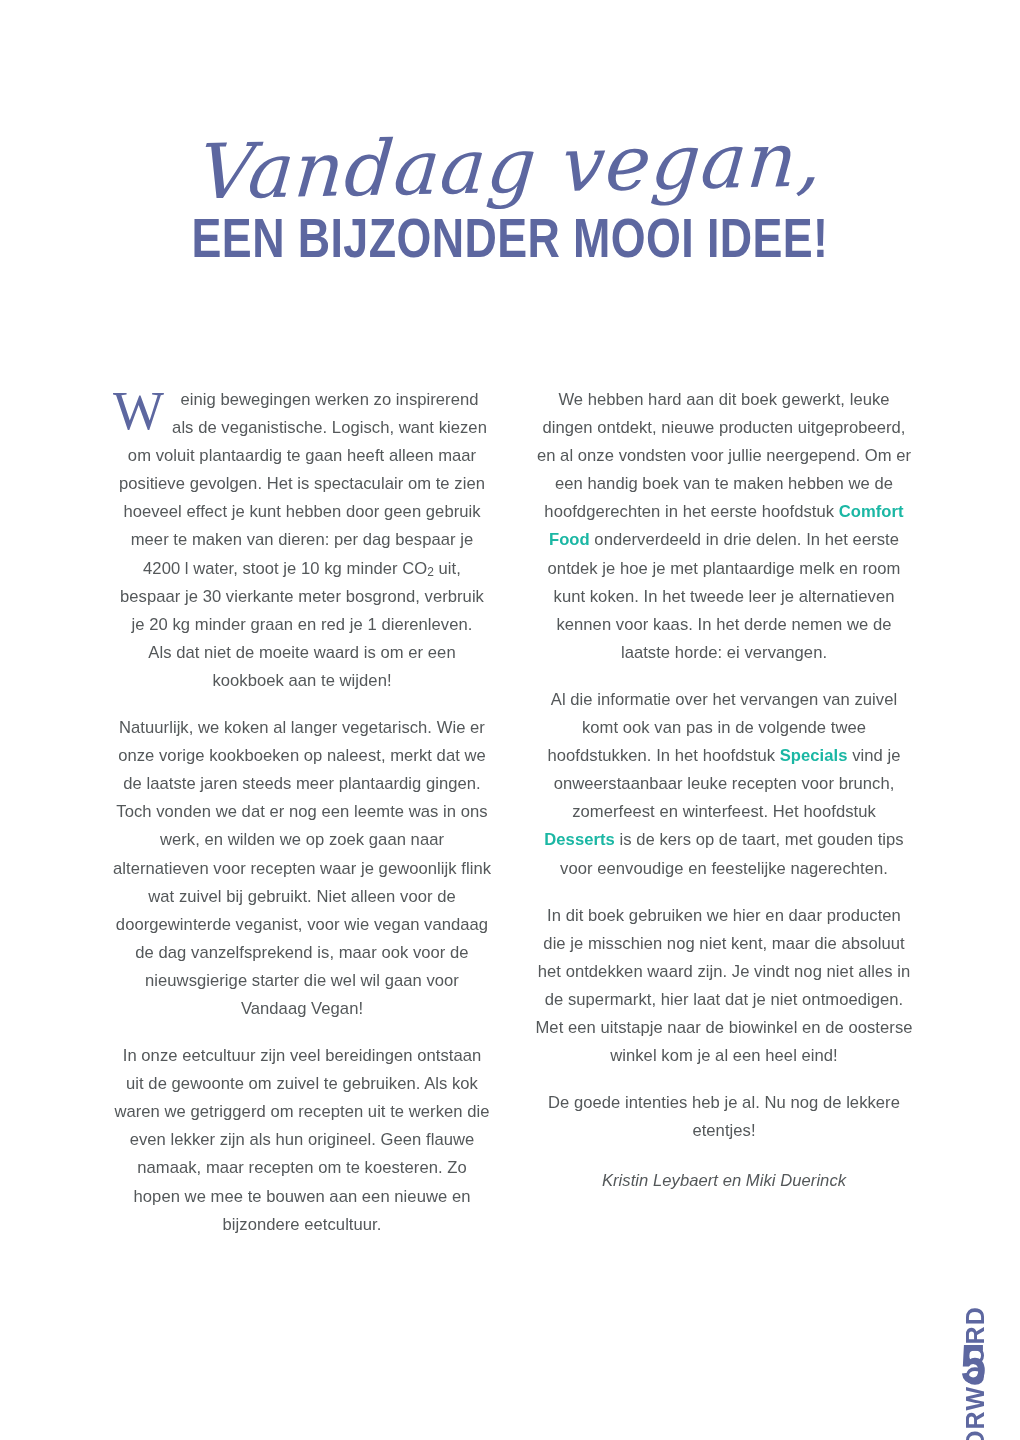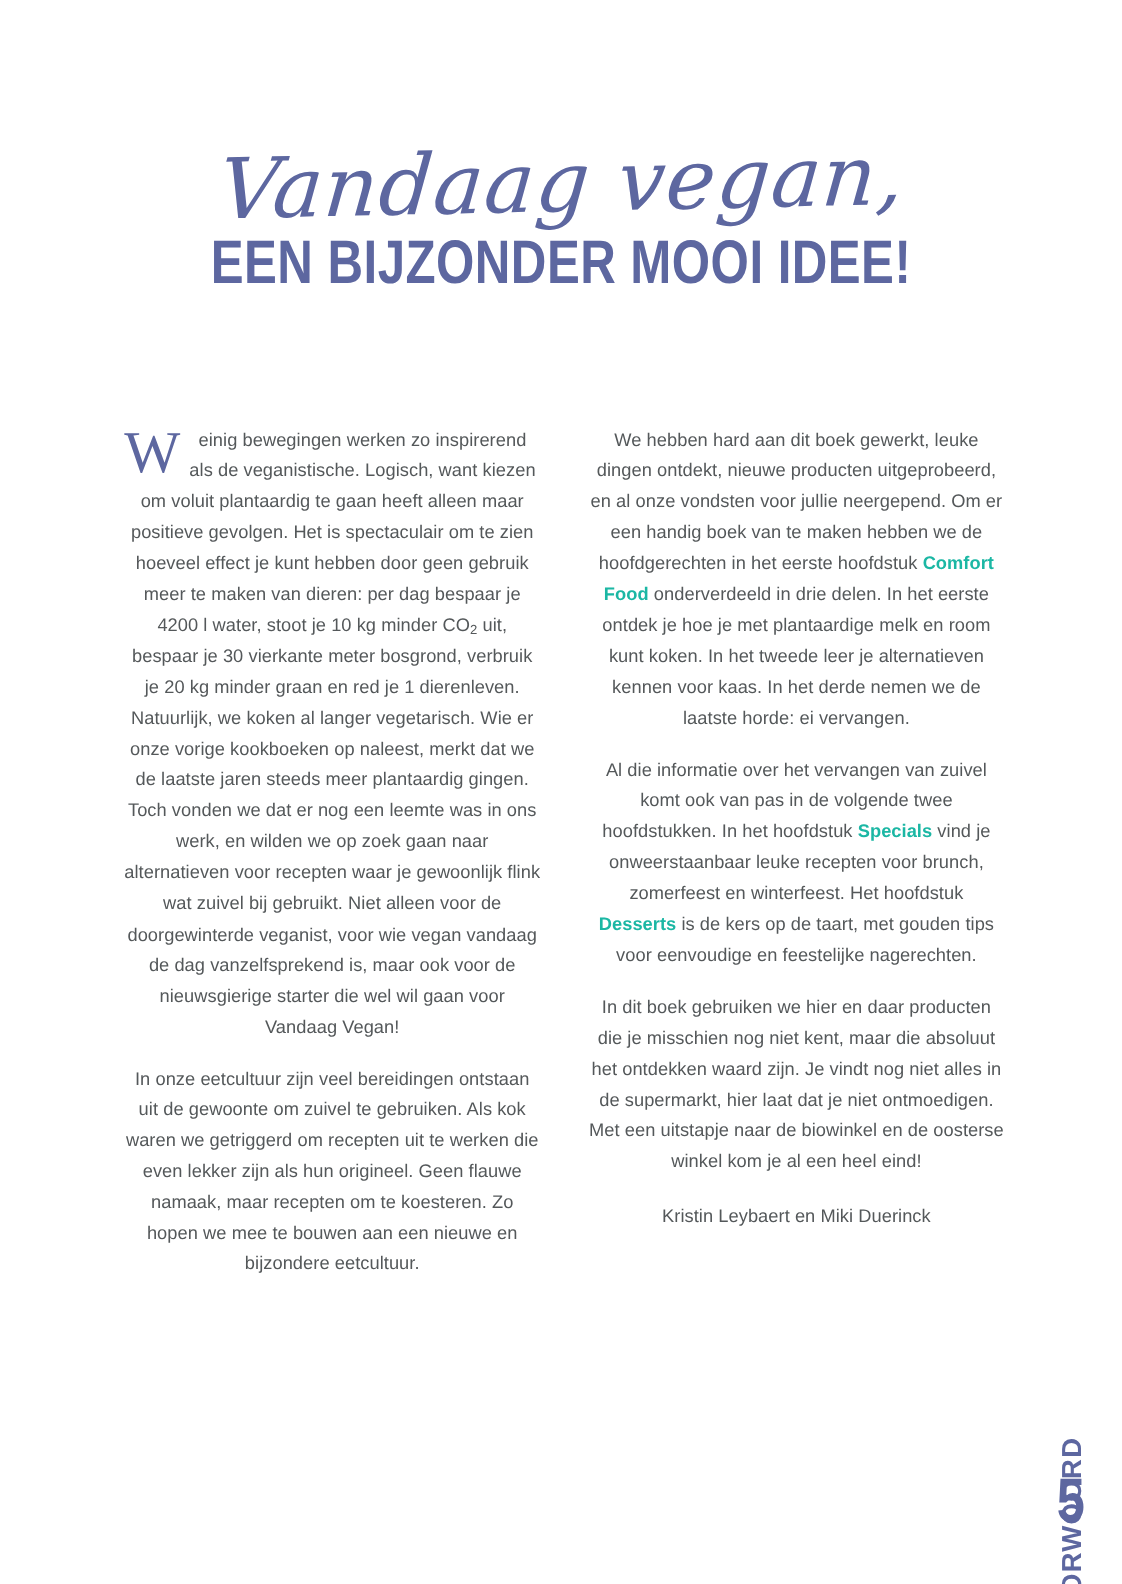--- a/index.html
+++ b/index.html
@@ -98,20 +98,21 @@
     color: #5d67a0;
   }
 
   .accent {
     color: #1bb7a4;
     font-weight: 700;
   }
 
   .signature {
     margin-top: 22px !important;
+    font-style: italic;
   }
 
   sub {
     font-size: 0.72em;
     line-height: 0;
     vertical-align: -0.18em;
   }
 
   
   .side-tab {
@@ -159,34 +160,36 @@
     <span class="title-script">Vandaag vegan,</span>
     <span class="title-slab">EEN BIJZONDER MOOI IDEE!</span>
   </div>
 
   <div class="columns">
 
     <div class="col">
 
       <p class="dropcap tight"><span>Weinig bewegingen werken zo inspirerend als de veganistische. Logisch, want kiezen om voluit plantaardig te gaan heeft alleen maar positieve gevolgen. Het is spectaculair om te zien hoeveel effect je kunt hebben door geen gebruik meer te maken van dieren: per dag bespaar je 4200 l water, stoot je 10 kg minder CO</span><sub>2</sub><span> uit, bespaar je 30 vierkante meter bosgrond, verbruik je 20 kg minder graan en red je 1 dierenleven.</span></p>
 
+      <p>Als dat niet de moeite waard is om er een kookboek aan te wijden!</p>
 
       <p>Natuurlijk, we koken al langer vegetarisch. Wie er onze vorige kookboeken op naleest, merkt dat we de laatste jaren steeds meer plantaardig gingen. Toch vonden we dat er nog een leemte was in ons werk, en wilden we op zoek gaan naar alternatieven voor recepten waar je gewoonlijk flink wat zuivel bij gebruikt. Niet alleen voor de doorgewinterde veganist, voor wie vegan vandaag de dag vanzelfsprekend is, maar ook voor de nieuwsgierige starter die wel wil gaan voor Vandaag Vegan!</p>
 
       <p>In onze eetcultuur zijn veel bereidingen ontstaan uit de gewoonte om zuivel te gebruiken. Als kok waren we getriggerd om recepten uit te werken die even lekker zijn als hun origineel. Geen flauwe namaak, maar recepten om te koesteren. Zo hopen we mee te bouwen aan een nieuwe en bijzondere eetcultuur.</p>
     </div>
 
     <div class="col">
 
       <p><span>We hebben hard aan dit boek gewerkt, leuke dingen ontdekt, nieuwe producten uitgeprobeerd, en al onze vondsten voor jullie neergepend. Om er een handig boek van te maken hebben we de hoofdgerechten in het eerste hoofdstuk </span><span class="accent">Comfort Food</span><span> onderverdeeld in drie delen. In het eerste ontdek je hoe je met plantaardige melk en room kunt koken. In het tweede leer je alternatieven kennen voor kaas. In het derde nemen we de laatste horde: ei vervangen.</span></p>
 
       <p><span>Al die informatie over het vervangen van zuivel komt ook van pas in de volgende twee hoofdstukken. In het hoofdstuk </span><span class="accent">Specials</span><span> vind je onweerstaanbaar leuke recepten voor brunch, zomerfeest en winterfeest. Het hoofdstuk </span><span class="accent">Desserts</span><span> is de kers op de taart, met gouden tips voor eenvoudige en feestelijke nagerechten.</span></p>
 
       <p>In dit boek gebruiken we hier en daar producten die je misschien nog niet kent, maar die absoluut het ontdekken waard zijn. Je vindt nog niet alles in de supermarkt, hier laat dat je niet ontmoedigen. Met een uitstapje naar de biowinkel en de oosterse winkel kom je al een heel eind!</p>
 
+      <p>De goede intenties heb je al. Nu nog de lekkere etentjes!</p>
 
       <p class="signature">Kristin Leybaert en Miki Duerinck</p>
     </div>
   </div>
 
   <div class="side-tab">
     <div class="side-label">VOORWOORD</div>
     <div class="page-number">5</div>
   </div>
 

